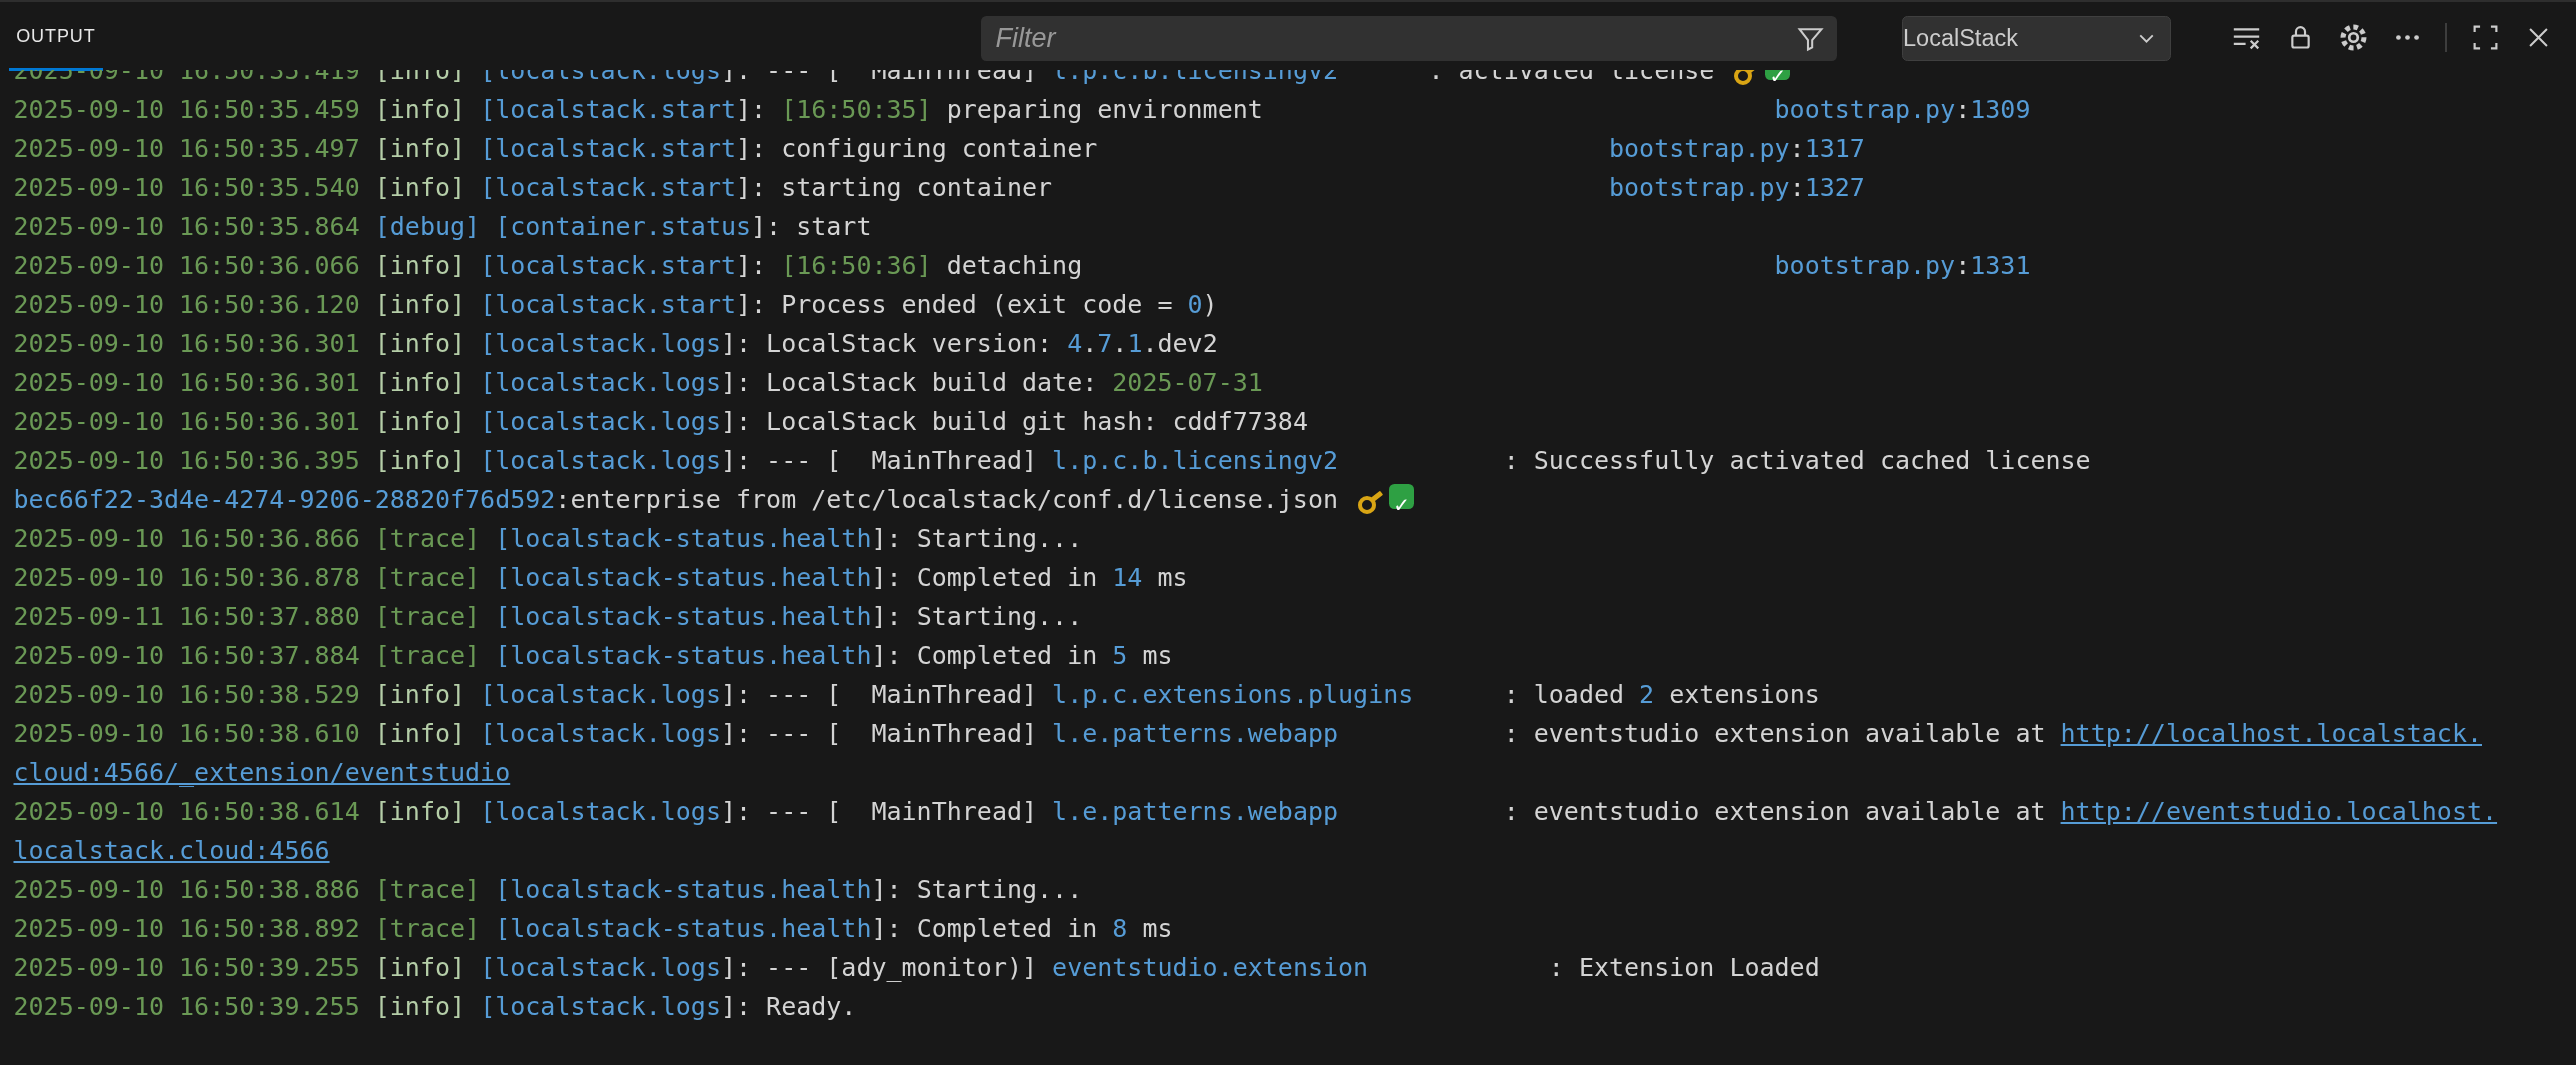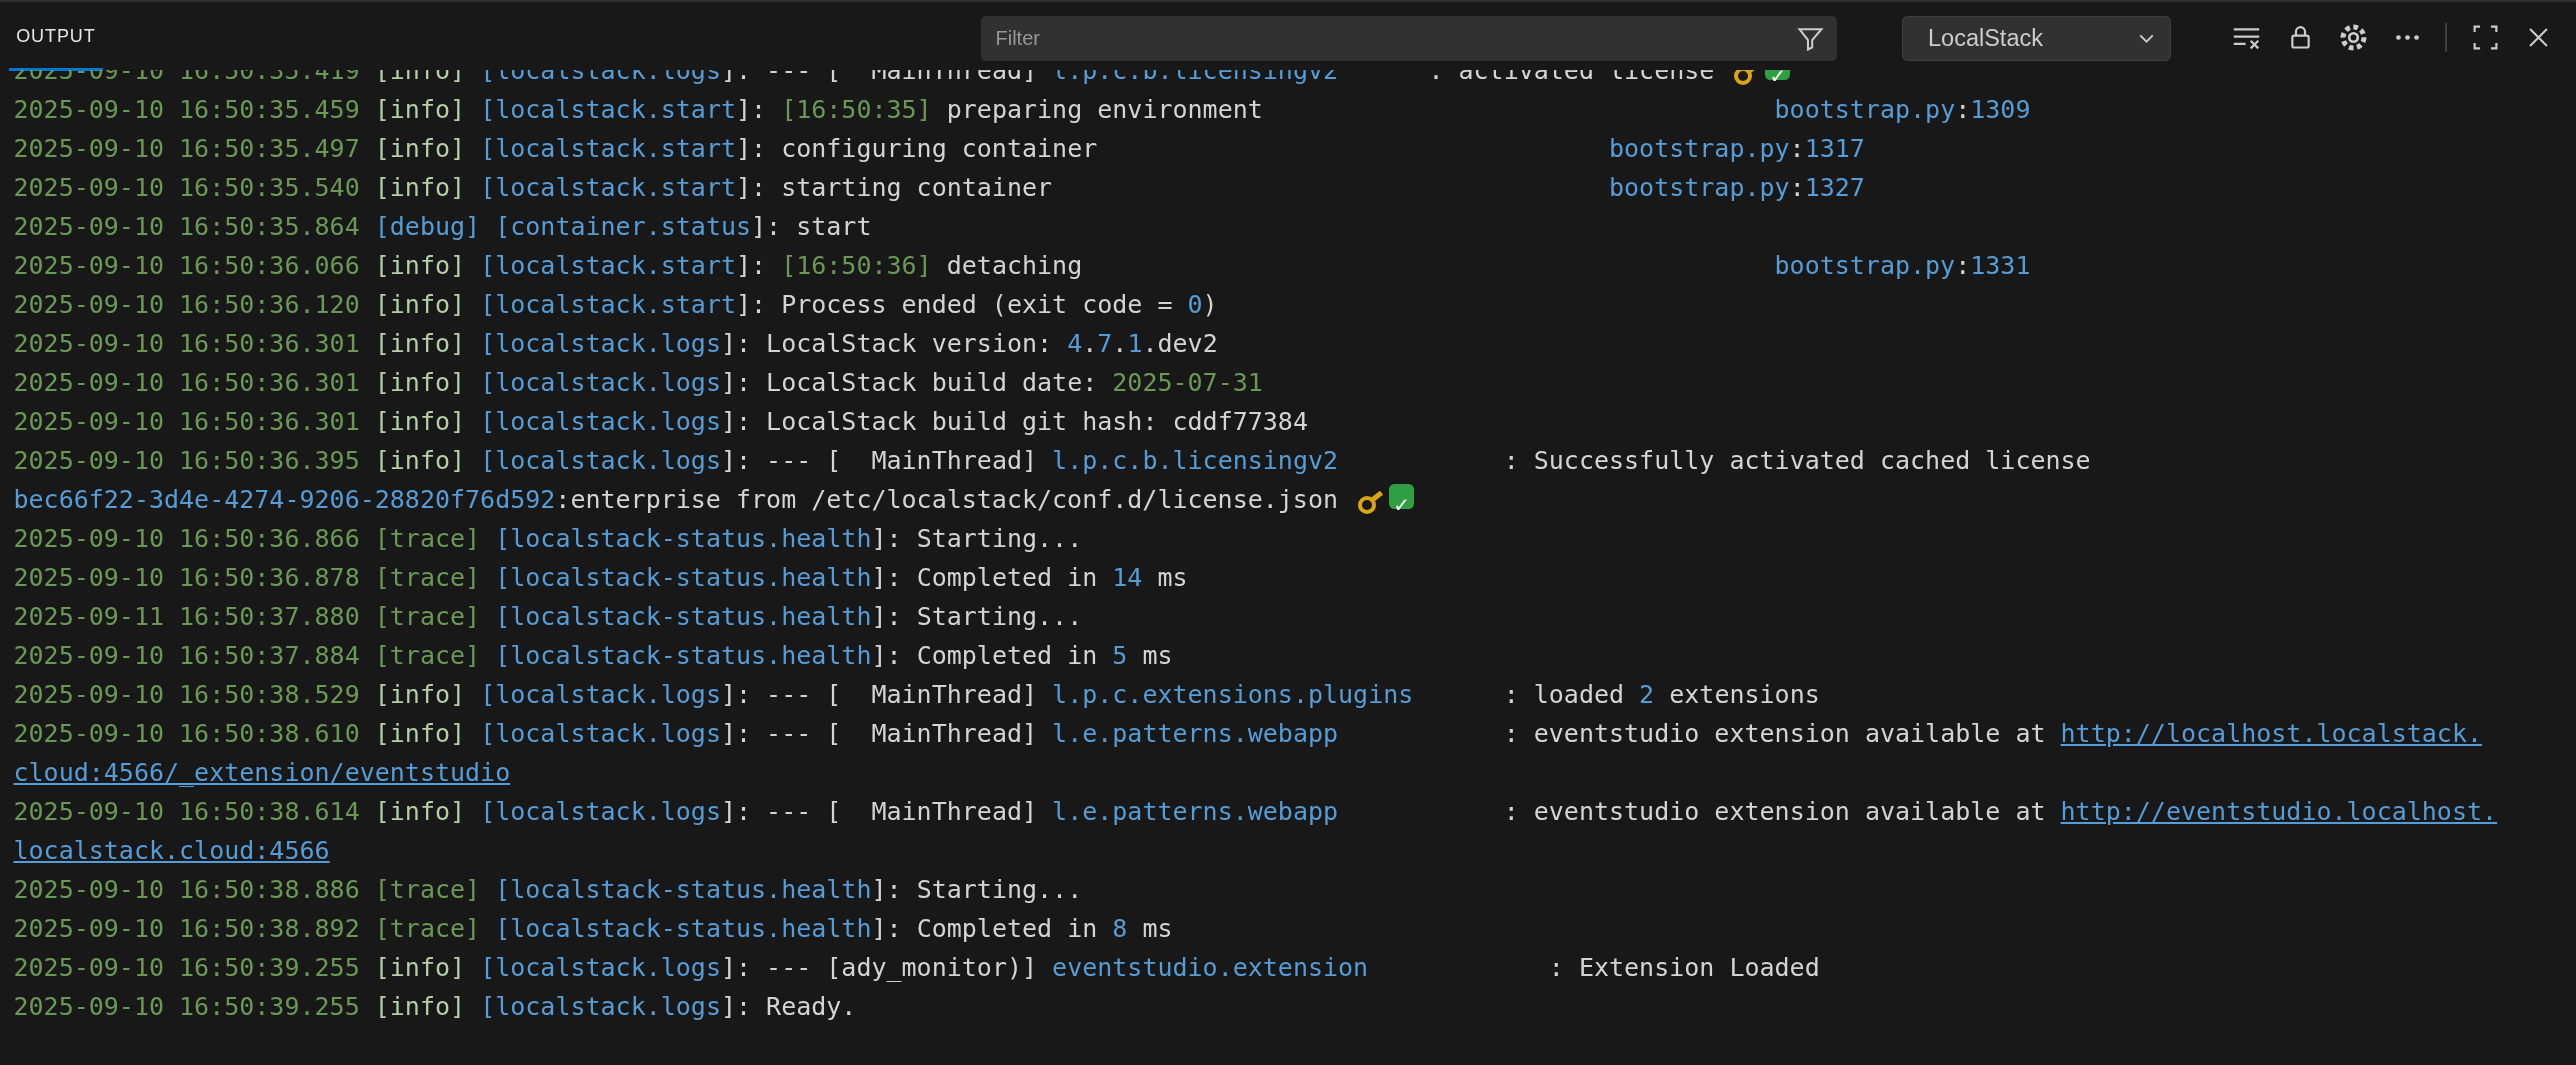--- a/index.html
+++ b/index.html
@@ -10,29 +10,29 @@
   
   .topbar { position:absolute; left:0; top:0; width:2576px; height:70px;
             background:#181818; border-top:2.7px solid #2e2e2e; }
   .tab { position:absolute; left:9px; top:2.7px; height:66px; padding:0 7.2px;
          display:flex; align-items:center; border-bottom:3.6px solid #0078D4; cursor:pointer; }
   .tab span { color:#E7E7E7; font-size:18px; letter-spacing:0.9px; }
 
   .filterbox { position:absolute; left:981px; top:13.5px; width:856px; height:45px;
                background:#313131; border-radius:5.4px; display:flex; align-items:center; }
   .filterbox input { flex:1; background:transparent; border:none; outline:none;
-                     font-family:"Liberation Sans", sans-serif; font-size:20px;
-                     color:#c4b5fd; padding:0 0 0 14.5px; }
+                     font-family:"Liberation Sans", sans-serif; font-size:27px;
+                     color:#c4b5fd; padding:0 0 0 14.5px;font-style:italic; }
   .filterbox input::placeholder { color:#989898; }
   .filterbox .funnel { margin-right:12.6px; display:flex; }
 
   .dropdown { position:absolute; left:1902px; top:13.5px; width:269px; height:45px;
               background:#313131; border:0.9px solid #3F3F3F; border-radius:5.4px;
               display:flex; align-items:center; cursor:pointer; }
-  .dropdown .val { flex:1; color:#CCCCCC; font-size:23.5px; padding-left:25px; }
+  .dropdown .val { flex:1; color:#CCCCCC; font-size:23.5px; padding-left:0; }
   .dropdown .chev { margin-right:11px; display:flex; }
 
   .actions { position:absolute; left:2231px; top:0; height:70px;
              display:flex; align-items:center; gap:22.6px; }
   .abtn { width:31px; height:31px; display:flex; align-items:center; justify-content:center;
           cursor:pointer; border-radius:4.5px; }
   .sep { width:1.8px; height:29px; background:#3D3D3D; }
 
   svg.icn { stroke:#CCCCCC; fill:none; stroke-width:1.2; }
 

